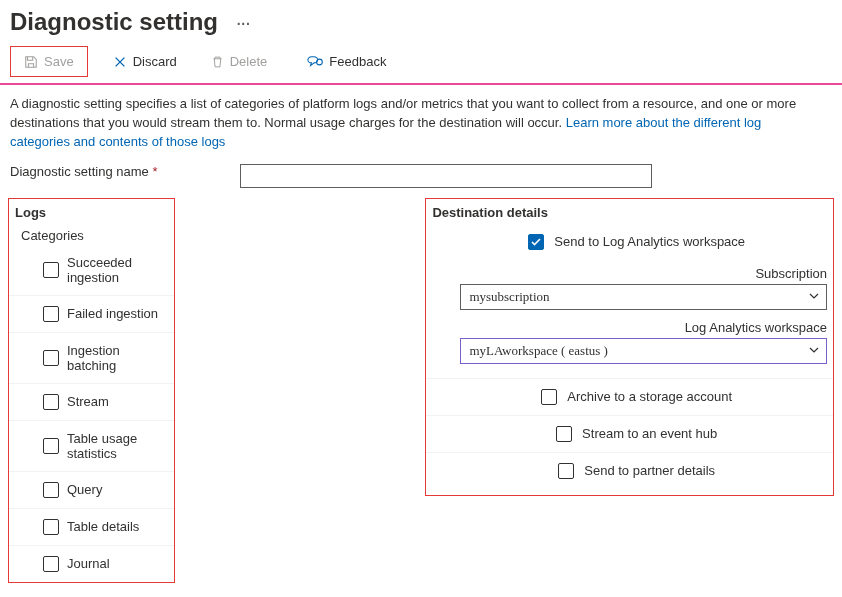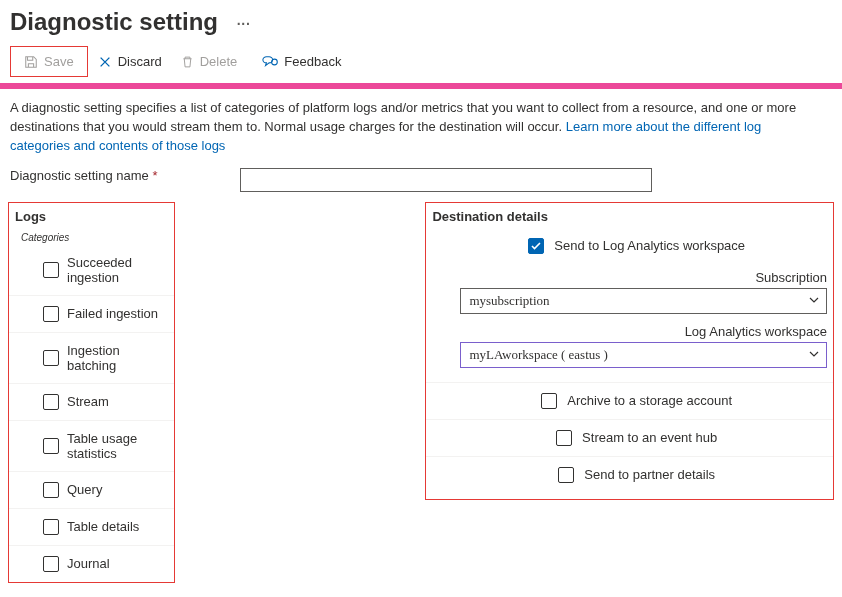--- a/index.html
+++ b/index.html
@@ -18,23 +18,23 @@
   }
   .page-title .dots {
     font-size: 14px;
     color: #605e5c;
     padding-left: 12px;
     vertical-align: middle;
   }
   .toolbar {
     display: flex;
     align-items: center;
-    gap: 1px;
+    gap: 16px;
     padding: 4px 10px 6px 10px;
-    border-bottom: 6px solid #ec4899;
+    border-bottom: 2px solid #ec4899;
   }
   .toolbar-btn {
     display: inline-flex;
     align-items: center;
     gap: 6px;
     padding: 4px 8px;
     font-size: 13px;
     color: #323130;
     cursor: pointer;
     border: 1px solid transparent;
@@ -70,22 +70,21 @@
     padding: 0 8px 12px 8px;
   }
   .col-left { width: 172px; }
   .col-right { width: 420px; }
   .panel-title {
     font-weight: 600;
     padding: 6px 4px 4px 6px;
   }
   .subhead {
     padding: 4px 4px 2px 12px;
-    font-size: 10px;
-    font-style: italic;
+    font-size: 13px;
   }
   .check-row {
     display: flex;
     align-items: center;
     gap: 8px;
     padding: 10px 6px 10px 8px;
     border-bottom: 1px solid #f3f2f1;
   }
   .left-items .check-row { padding-left: 34px; }
   .chk {

